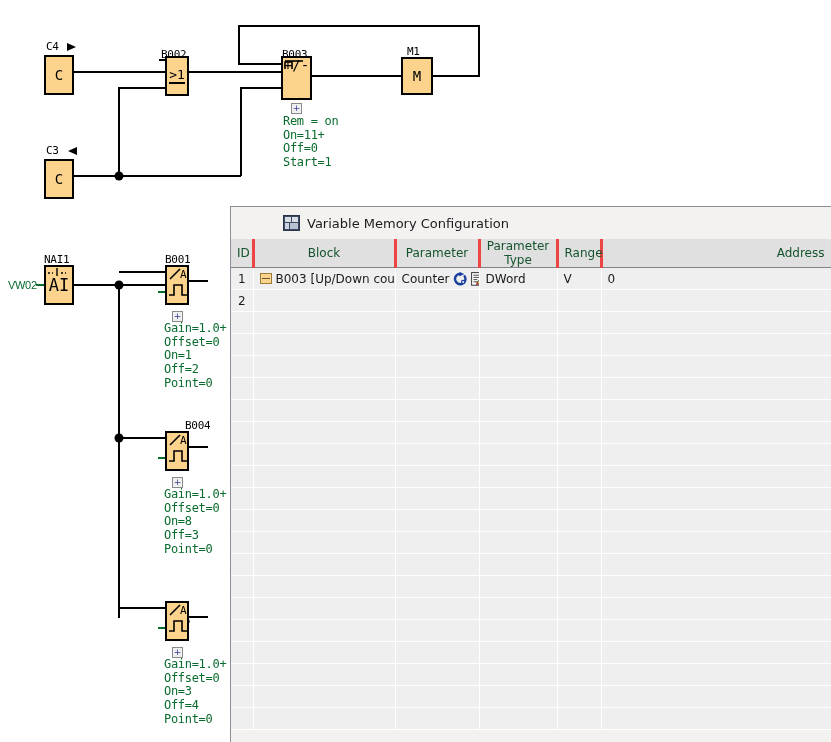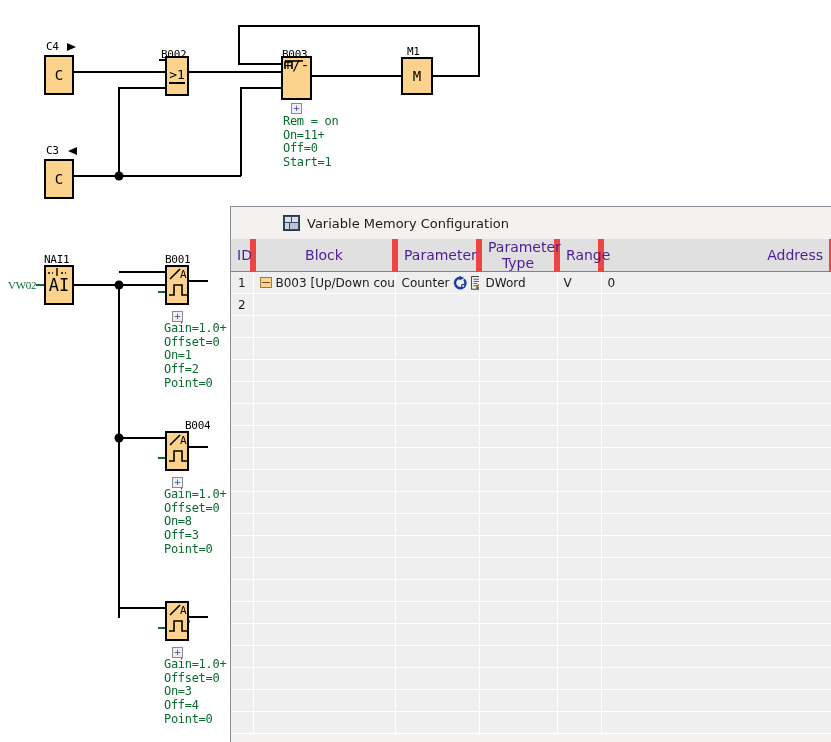--- a/index.html
+++ b/index.html
@@ -29,21 +29,21 @@
     font-size:11px;color:#000;white-space:nowrap;letter-spacing:-0.3px;
   }
   .fb-props{
     position:absolute;
     font-family:"DejaVu Sans Mono","Liberation Mono",monospace;
     font-size:12px;color:#0a6b2e;white-space:nowrap;line-height:13.7px;
     letter-spacing:-0.3px;
   }
   .fb-portlabel{
     position:absolute;
-    font-family:Liberation Serif, serif;
+    font-family:Liberation Sans, sans-serif;
     font-size:11px;color:#0a6b2e;white-space:nowrap;letter-spacing:-0.3px;
   }
   .fb-expand{
     position:absolute;width:11px;height:11px;
     border:1px solid #8a8a8a;background:#f0f0f0;box-sizing:border-box;
     color:#3a3a9a;font-size:9px;line-height:9px;
     display:flex;align-items:center;justify-content:center;
     font-family:"DejaVu Sans","Liberation Sans",sans-serif;
     cursor:pointer;
   }
@@ -69,23 +69,23 @@
   }
   .vm-appicon .g1{position:absolute;left:1px;top:1px;width:6px;height:5px;background:#d8dde6;}
   .vm-appicon .g2{position:absolute;left:8px;top:1px;width:6px;height:5px;background:#d8dde6;}
   .vm-appicon .g3{position:absolute;left:1px;top:7px;width:4px;height:6px;background:#cdd4df;}
   .vm-appicon .g4{position:absolute;left:6px;top:7px;width:8px;height:6px;background:#b9c2d1;}
 
   #vm-table{position:absolute;left:0;top:32px;right:0;bottom:20px;overflow:hidden;}
   table.vm-grid{border-collapse:collapse;table-layout:fixed;width:601px;}
   table.vm-grid th{
     background:#e0e0e0;
-    border-right:6px solid #ef4444;
+    border-right:3px solid #ef4444;
     border-bottom:1px solid #7f838c;
-    height:20px;font-size:14px;font-weight:normal;color:#4c1d95;
+    height:20px;font-size:12px;font-weight:normal;color:#14532d;
     padding:0 6px;box-sizing:border-box;
   }
   table.vm-grid td{
     background:#efefef;
     border-right:1px solid #ffffff;
     border-bottom:1px solid #ffffff;
     height:22px;font-size:12px;color:#1a1a1a;
     padding:0 6px;box-sizing:border-box;
     white-space:nowrap;overflow:hidden;
   }

